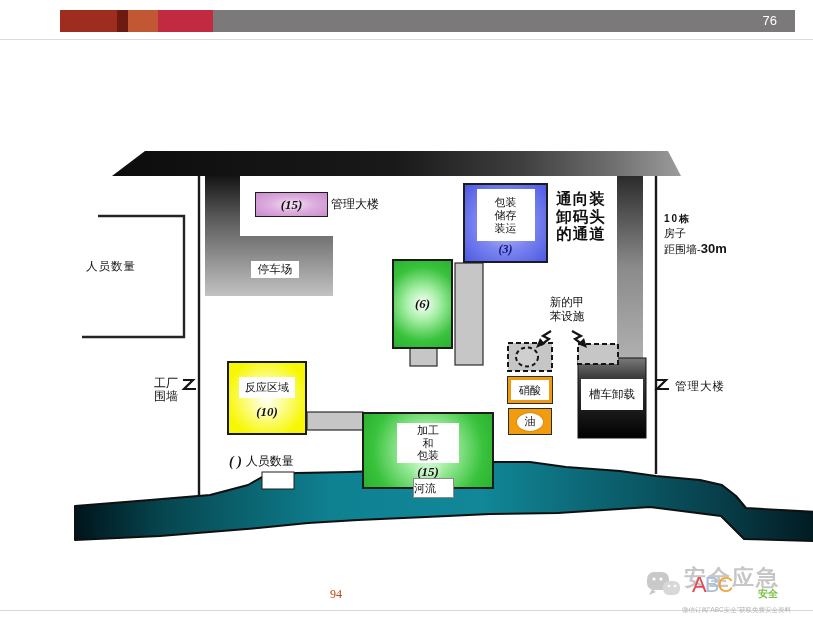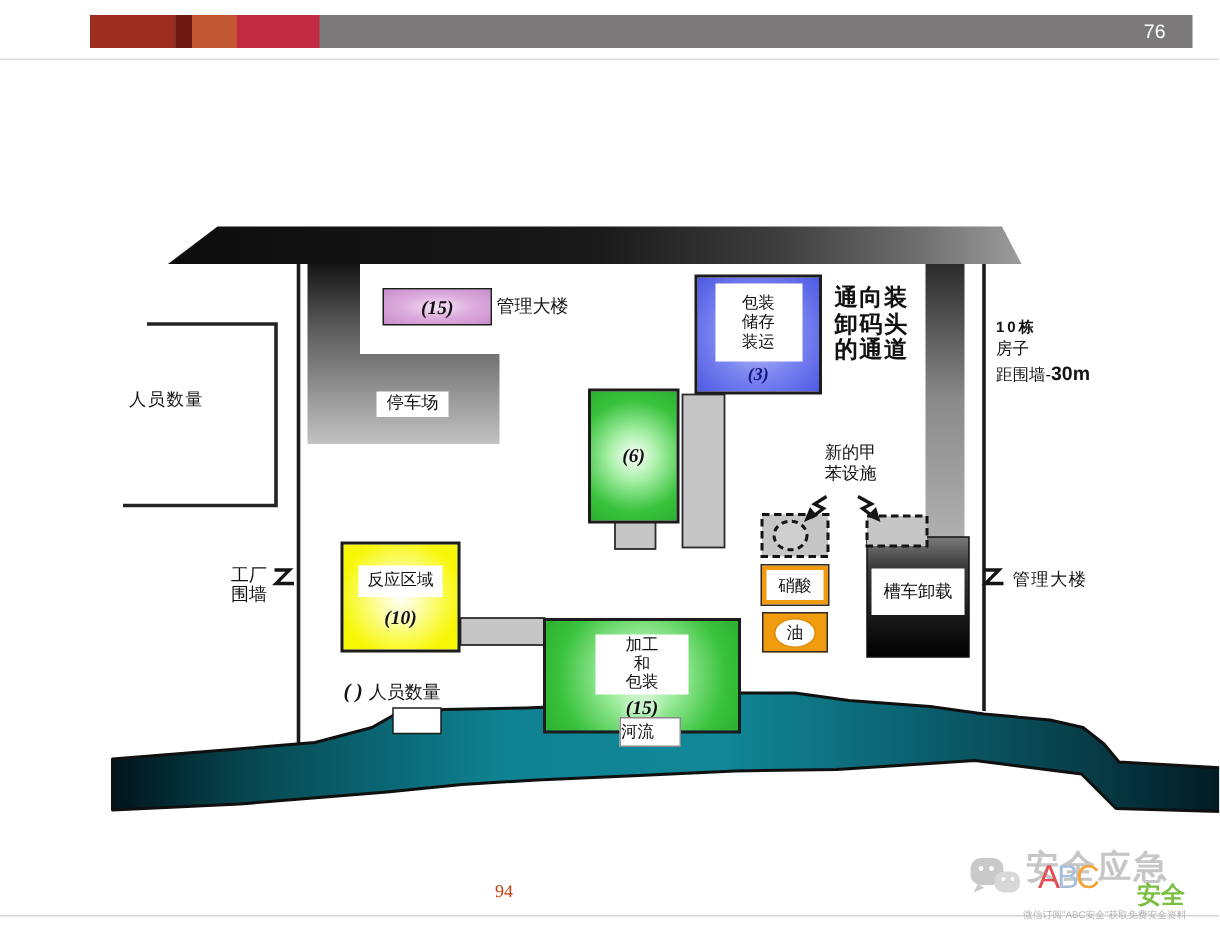--- a/index.html
+++ b/index.html
@@ -73,21 +73,21 @@
   #page-bottom{left:330px;top:587px;font-size:12px;color:#c2410c;
     font-family:"Liberation Serif","DejaVu Serif",serif;}
   
   #logo{left:646px;top:561px;width:162px;height:52px;z-index:3;}
   #brand-gray{position:absolute;left:38px;top:2px;font-size:22px;font-weight:700;
     color:#c6c6c6;letter-spacing:2px;}
   #brand-abc{position:absolute;left:46px;top:13px;font-size:22px;font-weight:400;line-height:22px;}
   #brand-abc .A{color:#e54951;}
   #brand-abc .B{color:#a9bedd;margin-left:-2px;}
   #brand-abc .C{color:#f3a53a;margin-left:-2px;}
-  #brand-green{position:absolute;left:112px;top:26px;font-size:16px;font-weight:700;color:#7abf41;}
+  #brand-green{position:absolute;left:112px;top:26px;font-size:10px;font-weight:700;color:#7abf41;}
   #brand-tagline{position:absolute;left:36px;top:45px;font-size:6.5px;color:#b3b3b3;white-space:nowrap;}
   svg{display:block;}
 </style>
 </head>
 <body>
 
 <div id="slide">
 
   <div class="abs" id="header-bar">
     <div class="accent" id="acc1"></div>

